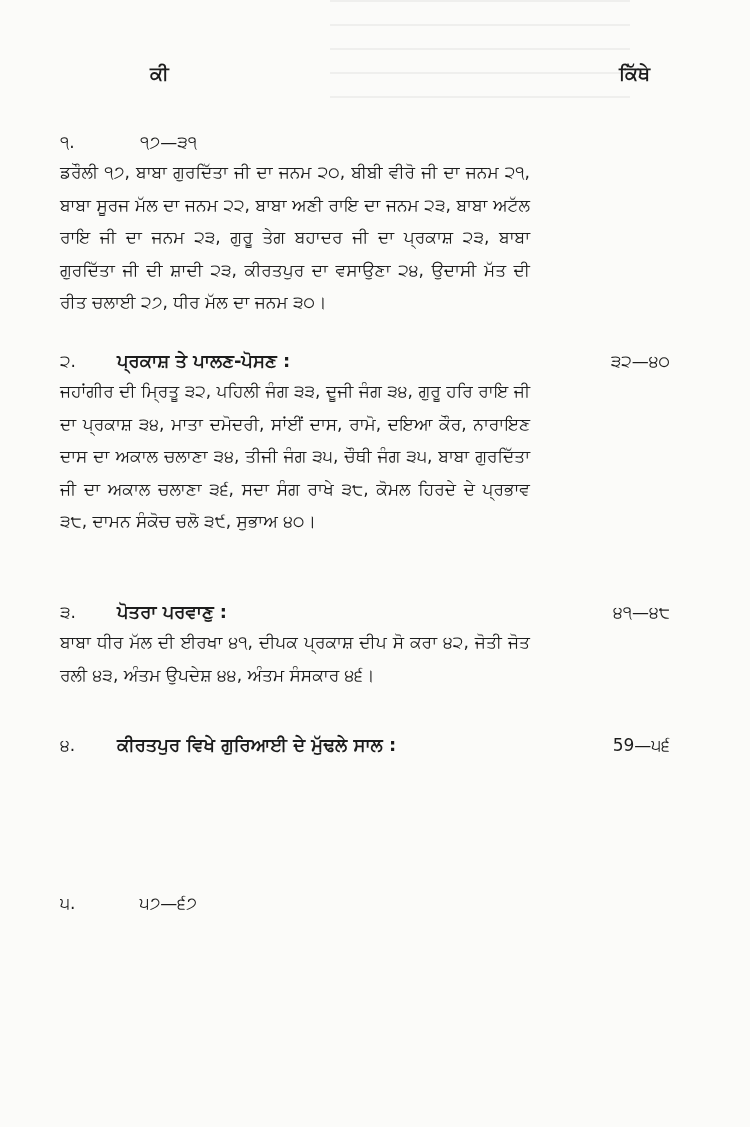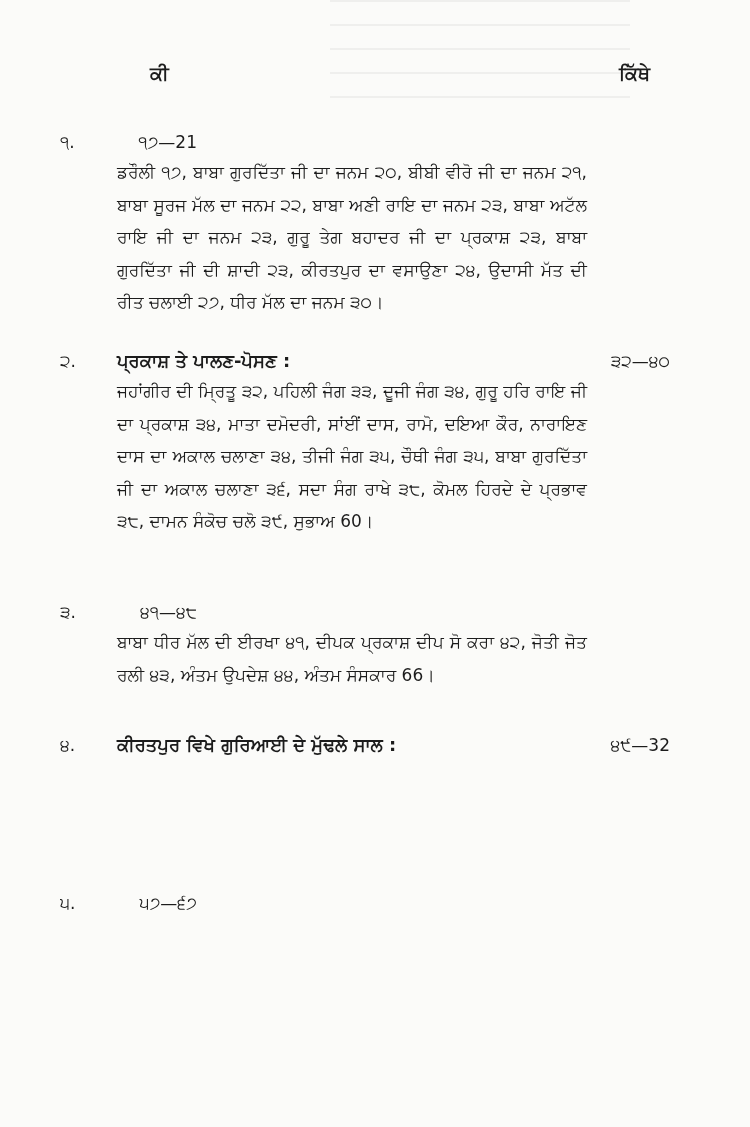--- a/index.html
+++ b/index.html
@@ -55,67 +55,67 @@
   .entry-title {
     flex: 1;
   }
   .entry-pages {
     font-weight: normal;
     font-size: 17px;
     width: 80px;
     text-align: right;
   }
   .entry-body {
-    margin-left: 57px;
     width: 470px;
     font-size: 17px;
     line-height: 32.5px;
     text-align: justify;
   }
 </style>
 </head>
 <body>
 
 <div class="bleed"></div>
 
 <div class="header">
   <span>ਕੀ</span>
   <span>ਕਿੱਥੇ</span>
 </div>
 
 <div class="entry" style="top:128px;">
   <div class="entry-head">
     <span class="entry-num">੧.</span>
-    <span class="entry-pages">੧੭—21</span>
+    <span class="entry-pages">੧੭—੩੧</span>
   </div>
   <div class="entry-body">ਡਰੌਲੀ ੧੭, ਬਾਬਾ ਗੁਰਦਿੱਤਾ ਜੀ ਦਾ ਜਨਮ ੨੦, ਬੀਬੀ ਵੀਰੋ ਜੀ ਦਾ ਜਨਮ ੨੧, ਬਾਬਾ ਸੂਰਜ ਮੱਲ ਦਾ ਜਨਮ ੨੨, ਬਾਬਾ ਅਣੀ ਰਾਇ ਦਾ ਜਨਮ ੨੩, ਬਾਬਾ ਅਟੱਲ ਰਾਇ ਜੀ ਦਾ ਜਨਮ ੨੩, ਗੁਰੂ ਤੇਗ ਬਹਾਦਰ ਜੀ ਦਾ ਪ੍ਰਕਾਸ਼ ੨੩, ਬਾਬਾ ਗੁਰਦਿੱਤਾ ਜੀ ਦੀ ਸ਼ਾਦੀ ੨੩, ਕੀਰਤਪੁਰ ਦਾ ਵਸਾਉਣਾ ੨੪, ਉਦਾਸੀ ਮੱਤ ਦੀ ਰੀਤ ਚਲਾਈ ੨੭, ਧੀਰ ਮੱਲ ਦਾ ਜਨਮ ੩੦।</div>
 </div>
 
 <div class="entry" style="top:347px;">
   <div class="entry-head">
     <span class="entry-num">੨.</span>
     <span class="entry-title">ਪ੍ਰਕਾਸ਼ ਤੇ ਪਾਲਣ-ਪੋਸਣ :</span>
     <span class="entry-pages">੩੨—੪੦</span>
   </div>
-  <div class="entry-body">ਜਹਾਂਗੀਰ ਦੀ ਮ੍ਰਿਤੂ ੩੨, ਪਹਿਲੀ ਜੰਗ ੩੩, ਦੂਜੀ ਜੰਗ ੩੪, ਗੁਰੂ ਹਰਿ ਰਾਇ ਜੀ ਦਾ ਪ੍ਰਕਾਸ਼ ੩੪, ਮਾਤਾ ਦਮੋਦਰੀ, ਸਾਂਈਂ ਦਾਸ, ਰਾਮੋ, ਦਇਆ ਕੌਰ, ਨਾਰਾਇਣ ਦਾਸ ਦਾ ਅਕਾਲ ਚਲਾਣਾ ੩੪, ਤੀਜੀ ਜੰਗ ੩੫, ਚੌਥੀ ਜੰਗ ੩੫, ਬਾਬਾ ਗੁਰਦਿੱਤਾ ਜੀ ਦਾ ਅਕਾਲ ਚਲਾਣਾ ੩੬, ਸਦਾ ਸੰਗ ਰਾਖੇ ੩੮, ਕੋਮਲ ਹਿਰਦੇ ਦੇ ਪ੍ਰਭਾਵ ੩੮, ਦਾਮਨ ਸੰਕੋਚ ਚਲੋ ੩੯, ਸੁਭਾਅ 60।</div>
+  <div class="entry-body">ਜਹਾਂਗੀਰ ਦੀ ਮ੍ਰਿਤੂ ੩੨, ਪਹਿਲੀ ਜੰਗ ੩੩, ਦੂਜੀ ਜੰਗ ੩੪, ਗੁਰੂ ਹਰਿ ਰਾਇ ਜੀ ਦਾ ਪ੍ਰਕਾਸ਼ ੩੪, ਮਾਤਾ ਦਮੋਦਰੀ, ਸਾਂਈਂ ਦਾਸ, ਰਾਮੋ, ਦਇਆ ਕੌਰ, ਨਾਰਾਇਣ ਦਾਸ ਦਾ ਅਕਾਲ ਚਲਾਣਾ ੩੪, ਤੀਜੀ ਜੰਗ ੩੫, ਚੌਥੀ ਜੰਗ ੩੫, ਬਾਬਾ ਗੁਰਦਿੱਤਾ ਜੀ ਦਾ ਅਕਾਲ ਚਲਾਣਾ ੩੬, ਸਦਾ ਸੰਗ ਰਾਖੇ ੩੮, ਕੋਮਲ ਹਿਰਦੇ ਦੇ ਪ੍ਰਭਾਵ ੩੮, ਦਾਮਨ ਸੰਕੋਚ ਚਲੋ ੩੯, ਸੁਭਾਅ ੪੦।</div>
 </div>
 
 <div class="entry" style="top:598px;">
   <div class="entry-head">
     <span class="entry-num">੩.</span>
+    <span class="entry-title">ਪੋਤਰਾ ਪਰਵਾਣੁ :</span>
     <span class="entry-pages">੪੧—੪੮</span>
   </div>
-  <div class="entry-body">ਬਾਬਾ ਧੀਰ ਮੱਲ ਦੀ ਈਰਖਾ ੪੧, ਦੀਪਕ ਪ੍ਰਕਾਸ਼ ਦੀਪ ਸੋ ਕਰਾ ੪੨, ਜੋਤੀ ਜੋਤ ਰਲੀ ੪੩, ਅੰਤਮ ਉਪਦੇਸ਼ ੪੪, ਅੰਤਮ ਸੰਸਕਾਰ 66।</div>
+  <div class="entry-body">ਬਾਬਾ ਧੀਰ ਮੱਲ ਦੀ ਈਰਖਾ ੪੧, ਦੀਪਕ ਪ੍ਰਕਾਸ਼ ਦੀਪ ਸੋ ਕਰਾ ੪੨, ਜੋਤੀ ਜੋਤ ਰਲੀ ੪੩, ਅੰਤਮ ਉਪਦੇਸ਼ ੪੪, ਅੰਤਮ ਸੰਸਕਾਰ ੪੬।</div>
 </div>
 
 <div class="entry" style="top:731px;">
   <div class="entry-head">
     <span class="entry-num">੪.</span>
     <span class="entry-title">ਕੀਰਤਪੁਰ ਵਿਖੇ ਗੁਰਿਆਈ ਦੇ ਮੁੱਢਲੇ ਸਾਲ :</span>
-    <span class="entry-pages">੪੯—32</span>
+    <span class="entry-pages">59—੫੬</span>
   </div>
 </div>
 
 <div class="entry" style="top:889px;">
   <div class="entry-head">
     <span class="entry-num">੫.</span>
     <span class="entry-pages">੫੭—੬੭</span>
   </div>
 </div>
 

